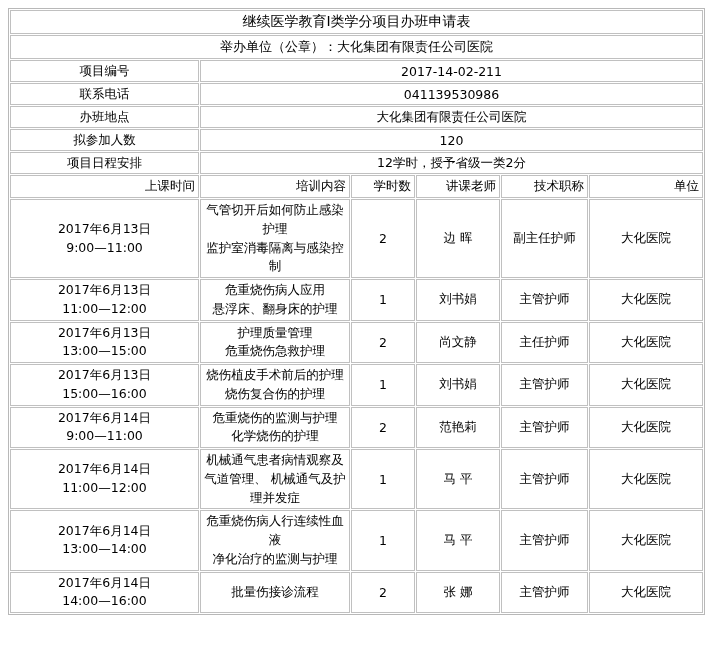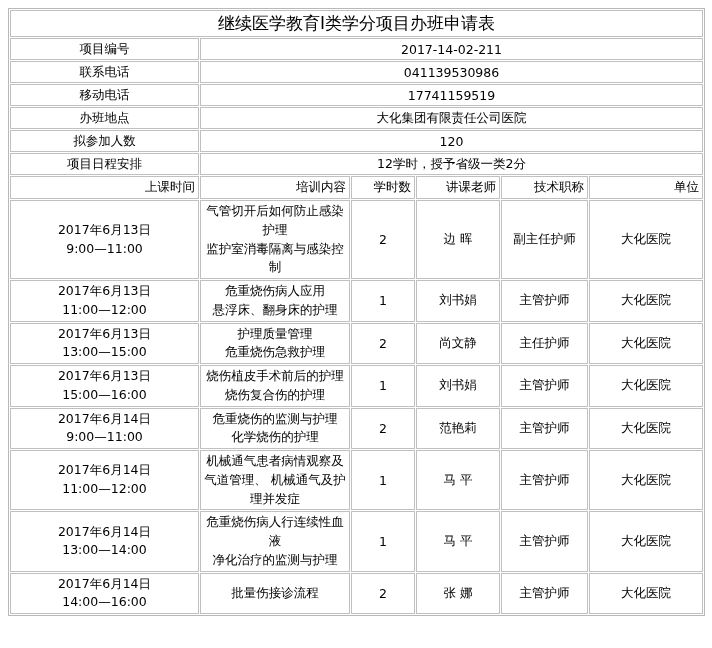--- a/index.html
+++ b/index.html
@@ -27,21 +27,21 @@
   table.app-form td {
     border: 1px solid #c0c0c0;
     background: #ffffff;
     text-align: center;
     vertical-align: middle;
     padding: 1px 3px;
     overflow: hidden;
   }
   td.title-cell {
     height: 20px;
-    font-size: 17px;
+    font-size: 14px;
     margin-top: 36px;
   }
   td.org-cell {
     text-align: left;
     height: 20px;
     font-size: 13px;
     padding-left: 2px;
   }
   td.form-label-cell, td.form-value-cell {
     height: 18px;
@@ -68,32 +68,31 @@
     <col style="width:84px">
     <col style="width:87px">
     <col>
   </colgroup>
 
   <tbody>
       <tr>
     <td class="title-cell" colspan="6">继续医学教育I类学分项目办班申请表</td>
   </tr>
 
+  <tr>
+    <td class="org-cell" colspan="6"><span>举办单位（公章）：</span><span>大化集团有限责任公司医院</span></td>
+  </tr>
 
   <tr>
     <td class="form-label-cell">项目编号</td>
     <td class="form-value-cell" colspan="5">2017-14-02-211</td>
   </tr>
   <tr>
     <td class="form-label-cell">联系电话</td>
     <td class="form-value-cell" colspan="5">041139530986</td>
-  </tr>
-  <tr>
-    <td class="form-label-cell">移动电话</td>
-    <td class="form-value-cell" colspan="5">17741159519</td>
   </tr>
   <tr>
     <td class="form-label-cell">办班地点</td>
     <td class="form-value-cell" colspan="5">大化集团有限责任公司医院</td>
   </tr>
   <tr>
     <td class="form-label-cell">拟参加人数</td>
     <td class="form-value-cell" colspan="5">120</td>
   </tr>
   <tr>

